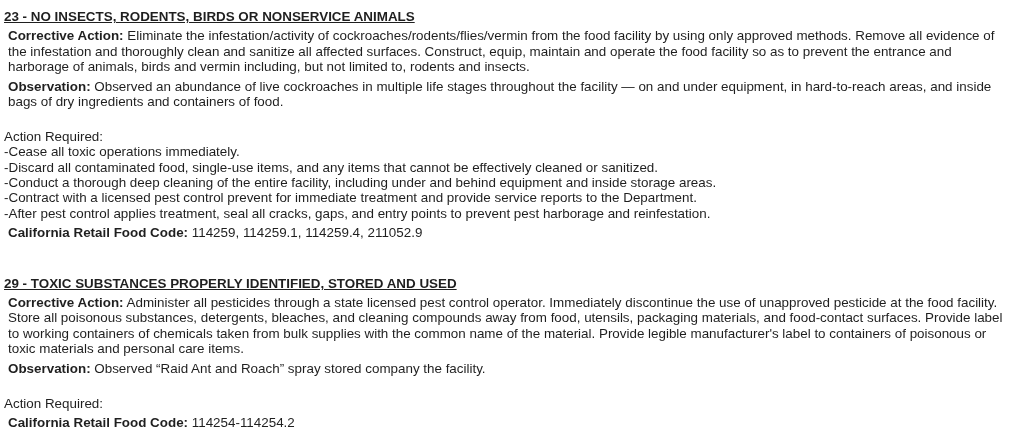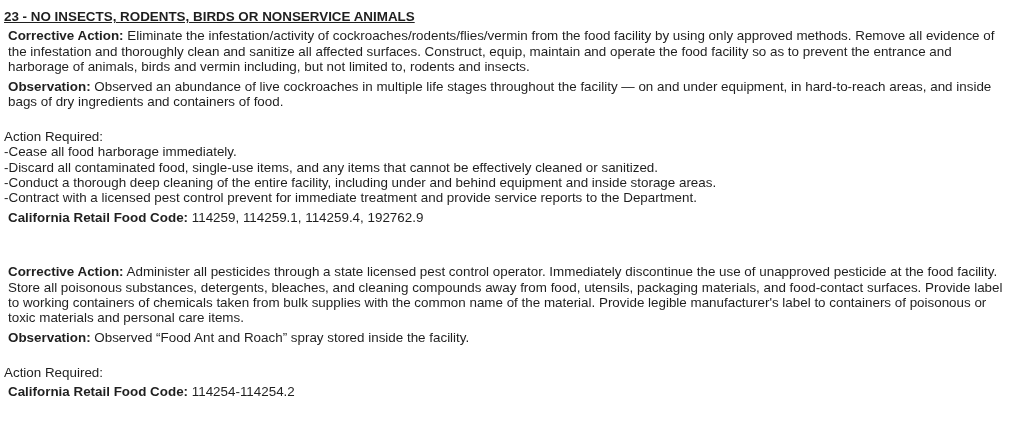--- a/index.html
+++ b/index.html
@@ -40,30 +40,32 @@
 <body>
 
 <div class="doc">
 
   <section>
     <h1 class="heading">23 - NO INSECTS, RODENTS, BIRDS OR NONSERVICE ANIMALS</h1>
     <p class="para"><strong>Corrective Action:</strong><span> Eliminate the infestation/activity of cockroaches/rodents/flies/vermin from the food facility by using only approved methods. Remove all evidence of the infestation and thoroughly clean and sanitize all affected surfaces. Construct, equip, maintain and operate the food facility so as to prevent the entrance and harborage of animals, birds and vermin including, but not limited to, rodents and insects.</span></p>
     <p class="para"><strong>Observation:</strong><span> Observed an abundance of live cockroaches in multiple life stages throughout the facility — on and under equipment, in hard-to-reach areas, and inside bags of dry ingredients and containers of food.</span></p>
     <div class="spacer"></div>
     <div class="line">Action Required:</div>
-    <div class="line">-Cease all food harborage immediately.</div>
+    <div class="line">-Cease all toxic operations immediately.</div>
     <div class="line">-Discard all contaminated food, single-use items, and any items that cannot be effectively cleaned or sanitized.</div>
     <div class="line">-Conduct a thorough deep cleaning of the entire facility, including under and behind equipment and inside storage areas.</div>
     <div class="line">-Contract with a licensed pest control prevent for immediate treatment and provide service reports to the Department.</div>
-    <p class="para"><strong>California Retail Food Code:</strong><span> 114259, 114259.1, 114259.4, 192762.9</span></p>
+    <div class="line">-After pest control applies treatment, seal all cracks, gaps, and entry points to prevent pest harborage and reinfestation.</div>
+    <p class="para"><strong>California Retail Food Code:</strong><span> 114259, 114259.1, 114259.4, 211052.9</span></p>
   </section>
 
   <div class="section-gap"></div>
 
   <section>
+    <h1 class="heading">29 - TOXIC SUBSTANCES PROPERLY IDENTIFIED, STORED AND USED</h1>
     <p class="para"><strong>Corrective Action:</strong><span> Administer all pesticides through a state licensed pest control operator. Immediately discontinue the use of unapproved pesticide at the food facility. Store all poisonous substances, detergents, bleaches, and cleaning compounds away from food, utensils, packaging materials, and food-contact surfaces. Provide label to working containers of chemicals taken from bulk supplies with the common name of the material. Provide legible manufacturer's label to containers of poisonous or toxic materials and personal care items.</span></p>
-    <p class="para"><strong>Observation:</strong><span> Observed “Food Ant and Roach” spray stored inside the facility.</span></p>
+    <p class="para"><strong>Observation:</strong><span> Observed “Raid Ant and Roach” spray stored company the facility.</span></p>
     <div class="spacer"></div>
     <div class="line">Action Required:</div>
     <p class="para"><strong>California Retail Food Code:</strong><span> 114254-114254.2</span></p>
   </section>
 
 </div>
 
 </body></html>

